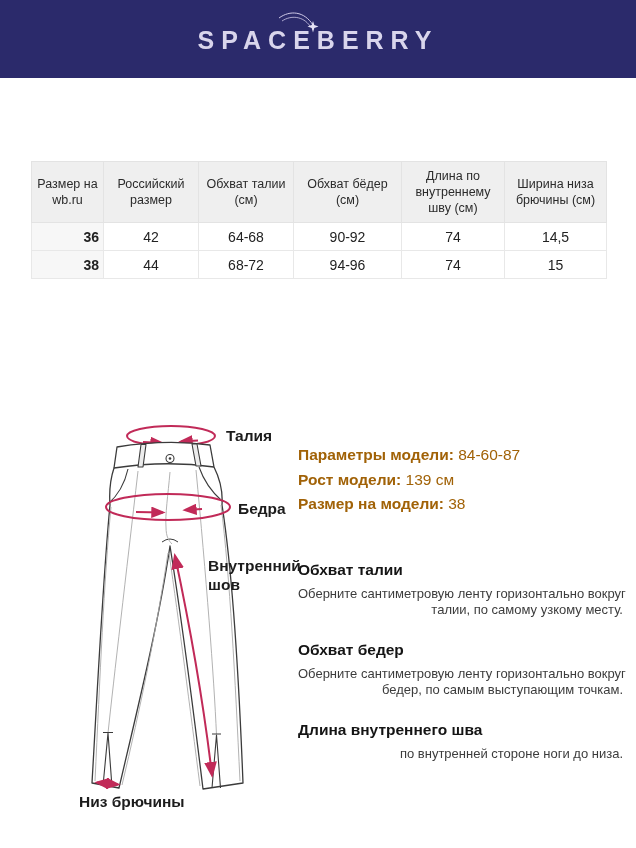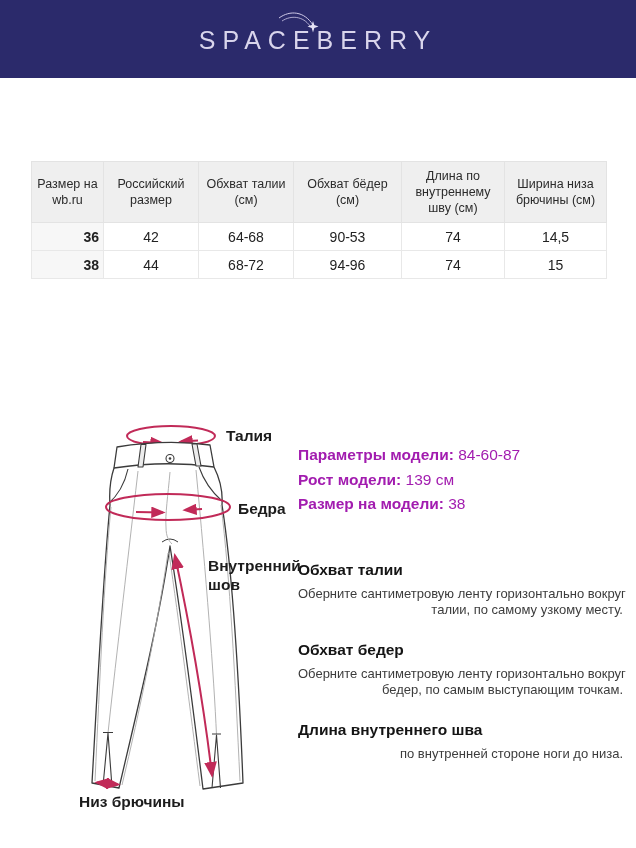--- a/index.html
+++ b/index.html
@@ -4,21 +4,21 @@
 <style>
   html,body{margin:0;padding:0;}
   body{
     width:636px;height:848px;position:relative;background:#ffffff;
     font-family:"Liberation Sans","DejaVu Sans",sans-serif;overflow:hidden;
   }
   
   .banner{position:absolute;left:0;top:0;width:636px;height:78px;background:#2b2a6b;}
   .logo{
     position:absolute;left:0;top:26px;width:636px;text-align:center;
-    font-size:25px;letter-spacing:7px;color:#d9d5ec;font-weight:400;
+    font-size:25px;letter-spacing:7px;color:#d9d5ec;font-weight:700;
   }
   .comet{position:absolute;left:276px;top:8px;}
   
   table.size-table{
     position:absolute;left:31px;top:161px;width:575px;
     border-collapse:collapse;table-layout:fixed;
   }
   .size-table th{
     background:#efefef;font-weight:400;font-size:12.5px;color:#2b2b2b;
     padding:6px 5px;line-height:1.28;border:1px solid #e3e3e3;text-align:center;vertical-align:middle;
@@ -32,21 +32,21 @@
   .figure{position:absolute;left:46px;top:415px;width:270px;height:415px;}
   .fig-label{
     position:absolute;font-size:15.5px;font-weight:700;color:#1c1c1c;line-height:19px;white-space:nowrap;
   }
   .lbl-waist{left:180px;top:11px;}
   .lbl-hips{left:192px;top:84px;}
   .lbl-inseam{left:162px;top:141px;white-space:normal;width:115px;}
   .lbl-hem{left:33px;top:377px;}
   
   .info{position:absolute;left:298px;top:443px;width:325px;}
-  .model-line{font-size:15.5px;line-height:24.5px;color:#a21caf;}
+  .model-line{font-size:15.5px;line-height:24.5px;color:#a16207;}
   .model-line .lbl{font-weight:700;}
   .model-line .val{font-weight:400;}
   .guide{margin-top:44px;}
   .guide-item{margin-bottom:22px;}
   .guide-title{font-size:15.5px;font-weight:700;color:#141414;margin:0 0 7px 0;}
   .guide-line{display:block;font-size:13px;line-height:16.5px;color:#3c3c3c;white-space:nowrap;text-align:right;}
 </style>
 </head>
 <body>
 
@@ -76,21 +76,21 @@
       <th>Обхват бёдер (см)</th>
       <th>Длина по внутреннему шву (см)</th>
       <th>Ширина низа брючины (см)</th>
     </tr>
   </thead>
   <tbody>
     <tr>
       <td class="first">36</td>
       <td>42</td>
       <td>64-68</td>
-      <td>90-53</td>
+      <td>90-92</td>
       <td>74</td>
       <td>14,5</td>
     </tr>
     <tr>
       <td class="first">38</td>
       <td>44</td>
       <td>68-72</td>
       <td>94-96</td>
       <td>74</td>
       <td>15</td>

